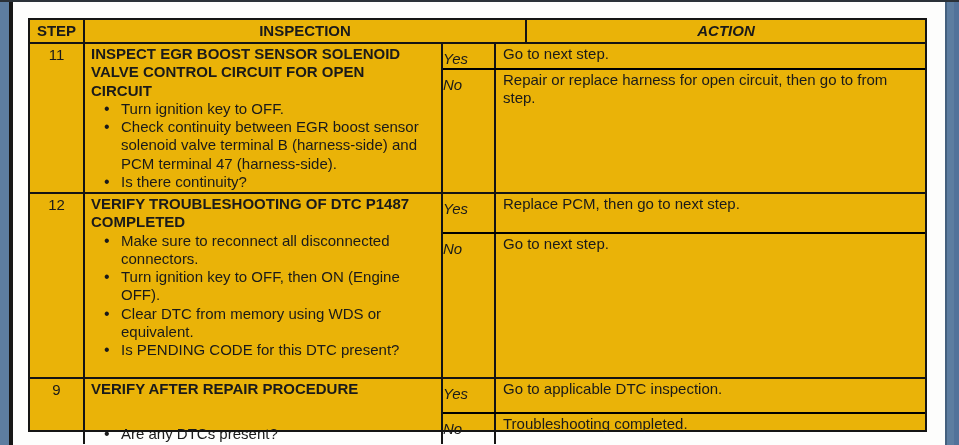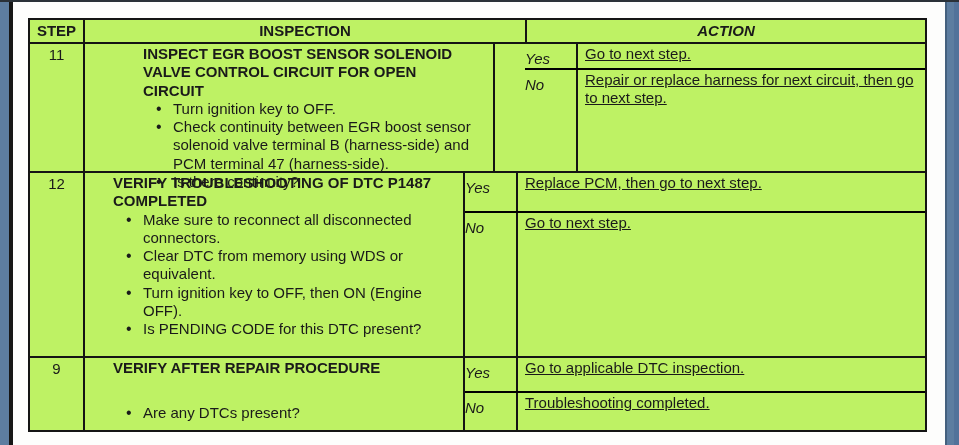--- a/index.html
+++ b/index.html
@@ -17,45 +17,45 @@
   .left-dark{position:absolute;left:9px;top:0;width:4px;height:445px;background:#161616;z-index:4;}
   .right-blue{position:absolute;left:945px;top:0;width:14px;height:445px;
     background:linear-gradient(90deg,#44607e 0 2px,#5d7da0 2px 9px,#52729a 9px 14px);z-index:4;}
 
   
   .ts-table{
     position:absolute;left:28px;top:18px;
     width:899px;height:414px;
     box-sizing:border-box;
     border:2px solid #141414;
-    background:#bef264;
+    background:#eab308;
     display:flex;flex-direction:column;
     font-size:15px;line-height:1.22;
   }
   .t-row{display:flex;flex-direction:row;box-sizing:border-box;flex:0 0 auto;}
   .t-row.body{border-top:2px solid #141414;}
   .hdr{height:22px;}
   .hdr .cell{font-weight:bold;text-align:center;padding-top:2px;box-sizing:border-box;}
   .cell{box-sizing:border-box;}
   .col-step{width:55px;border-right:2px solid #141414;flex:0 0 auto;}
   .col-insp-hdr{width:442px;border-right:2px solid #141414;flex:0 0 auto;}
   .col-action-hdr{flex:1 1 auto;font-style:italic;}
-  .col-insp{width:358px;border-right:2px solid #141414;flex:0 0 auto;padding:1px 20px 0 6px;margin-left:22px;}
+  .col-insp{width:358px;border-right:2px solid #141414;flex:0 0 auto;padding:1px 20px 0 6px;}
   .step-num{text-align:center;padding-top:2px;}
   .insp-title{font-weight:bold;}
   ul.bullets{margin:0;padding:0;list-style:none;}
   ul.bullets li{position:relative;padding-left:30px;}
   ul.bullets li::before{content:"\2022";position:absolute;left:13px;top:-1px;font-size:16px;}
   ul.bullets li.gap{margin-top:27px;}
   .yn-action{flex:1 1 auto;display:flex;flex-direction:column;}
   .sub-row{display:flex;flex-direction:row;box-sizing:border-box;flex:0 0 auto;}
   .sub-row.last{flex:1 1 auto;border-top:2px solid #000000;}
   .yn-cell{width:53px;flex:0 0 auto;border-right:2px solid #141414;text-align:left;padding-top:6px;box-sizing:border-box;font-style:italic;}
-  .action-cell{flex:1 1 auto;padding:1px 8px 0 7px;box-sizing:border-box;text-decoration:underline;}
-  .r11{height:129px;gap:30px;}
+  .action-cell{flex:1 1 auto;padding:1px 8px 0 7px;box-sizing:border-box;}
+  .r11{height:150px;}
   .r12{height:185px;}
   .r13{flex:1 1 auto;}
   .r11 .sub-row.first{height:24px;}
   .r12 .sub-row.first{height:38px;}
   .r13 .sub-row.first{height:33px;}
 </style>
 </head>
 <body>
 
 <div class="page">
@@ -82,33 +82,33 @@
           <li>Is there continuity?</li>
         </ul>
       </div>
       <div class="yn-action">
         <div class="sub-row first">
           <div class="yn-cell">Yes</div>
           <div class="action-cell">Go to next step.</div>
         </div>
         <div class="sub-row last">
           <div class="yn-cell">No</div>
-          <div class="action-cell">Repair or replace harness for next circuit, then go to next step.</div>
+          <div class="action-cell">Repair or replace harness for open circuit, then go to from step.</div>
         </div>
       </div>
     </div>
 
     <div class="t-row body r12">
       <div class="cell col-step step-num">12</div>
       <div class="cell col-insp">
         <div class="insp-title">VERIFY TROUBLESHOOTING OF DTC P1487 COMPLETED</div>
         <ul class="bullets">
           <li>Make sure to reconnect all disconnected connectors.</li>
+          <li>Turn ignition key to OFF, then ON (Engine OFF).</li>
           <li>Clear DTC from memory using WDS or equivalent.</li>
-          <li>Turn ignition key to OFF, then ON (Engine OFF).</li>
           <li>Is PENDING CODE for this DTC present?</li>
         </ul>
       </div>
       <div class="yn-action">
         <div class="sub-row first">
           <div class="yn-cell">Yes</div>
           <div class="action-cell">Replace PCM, then go to next step.</div>
         </div>
         <div class="sub-row last">
           <div class="yn-cell">No</div>

